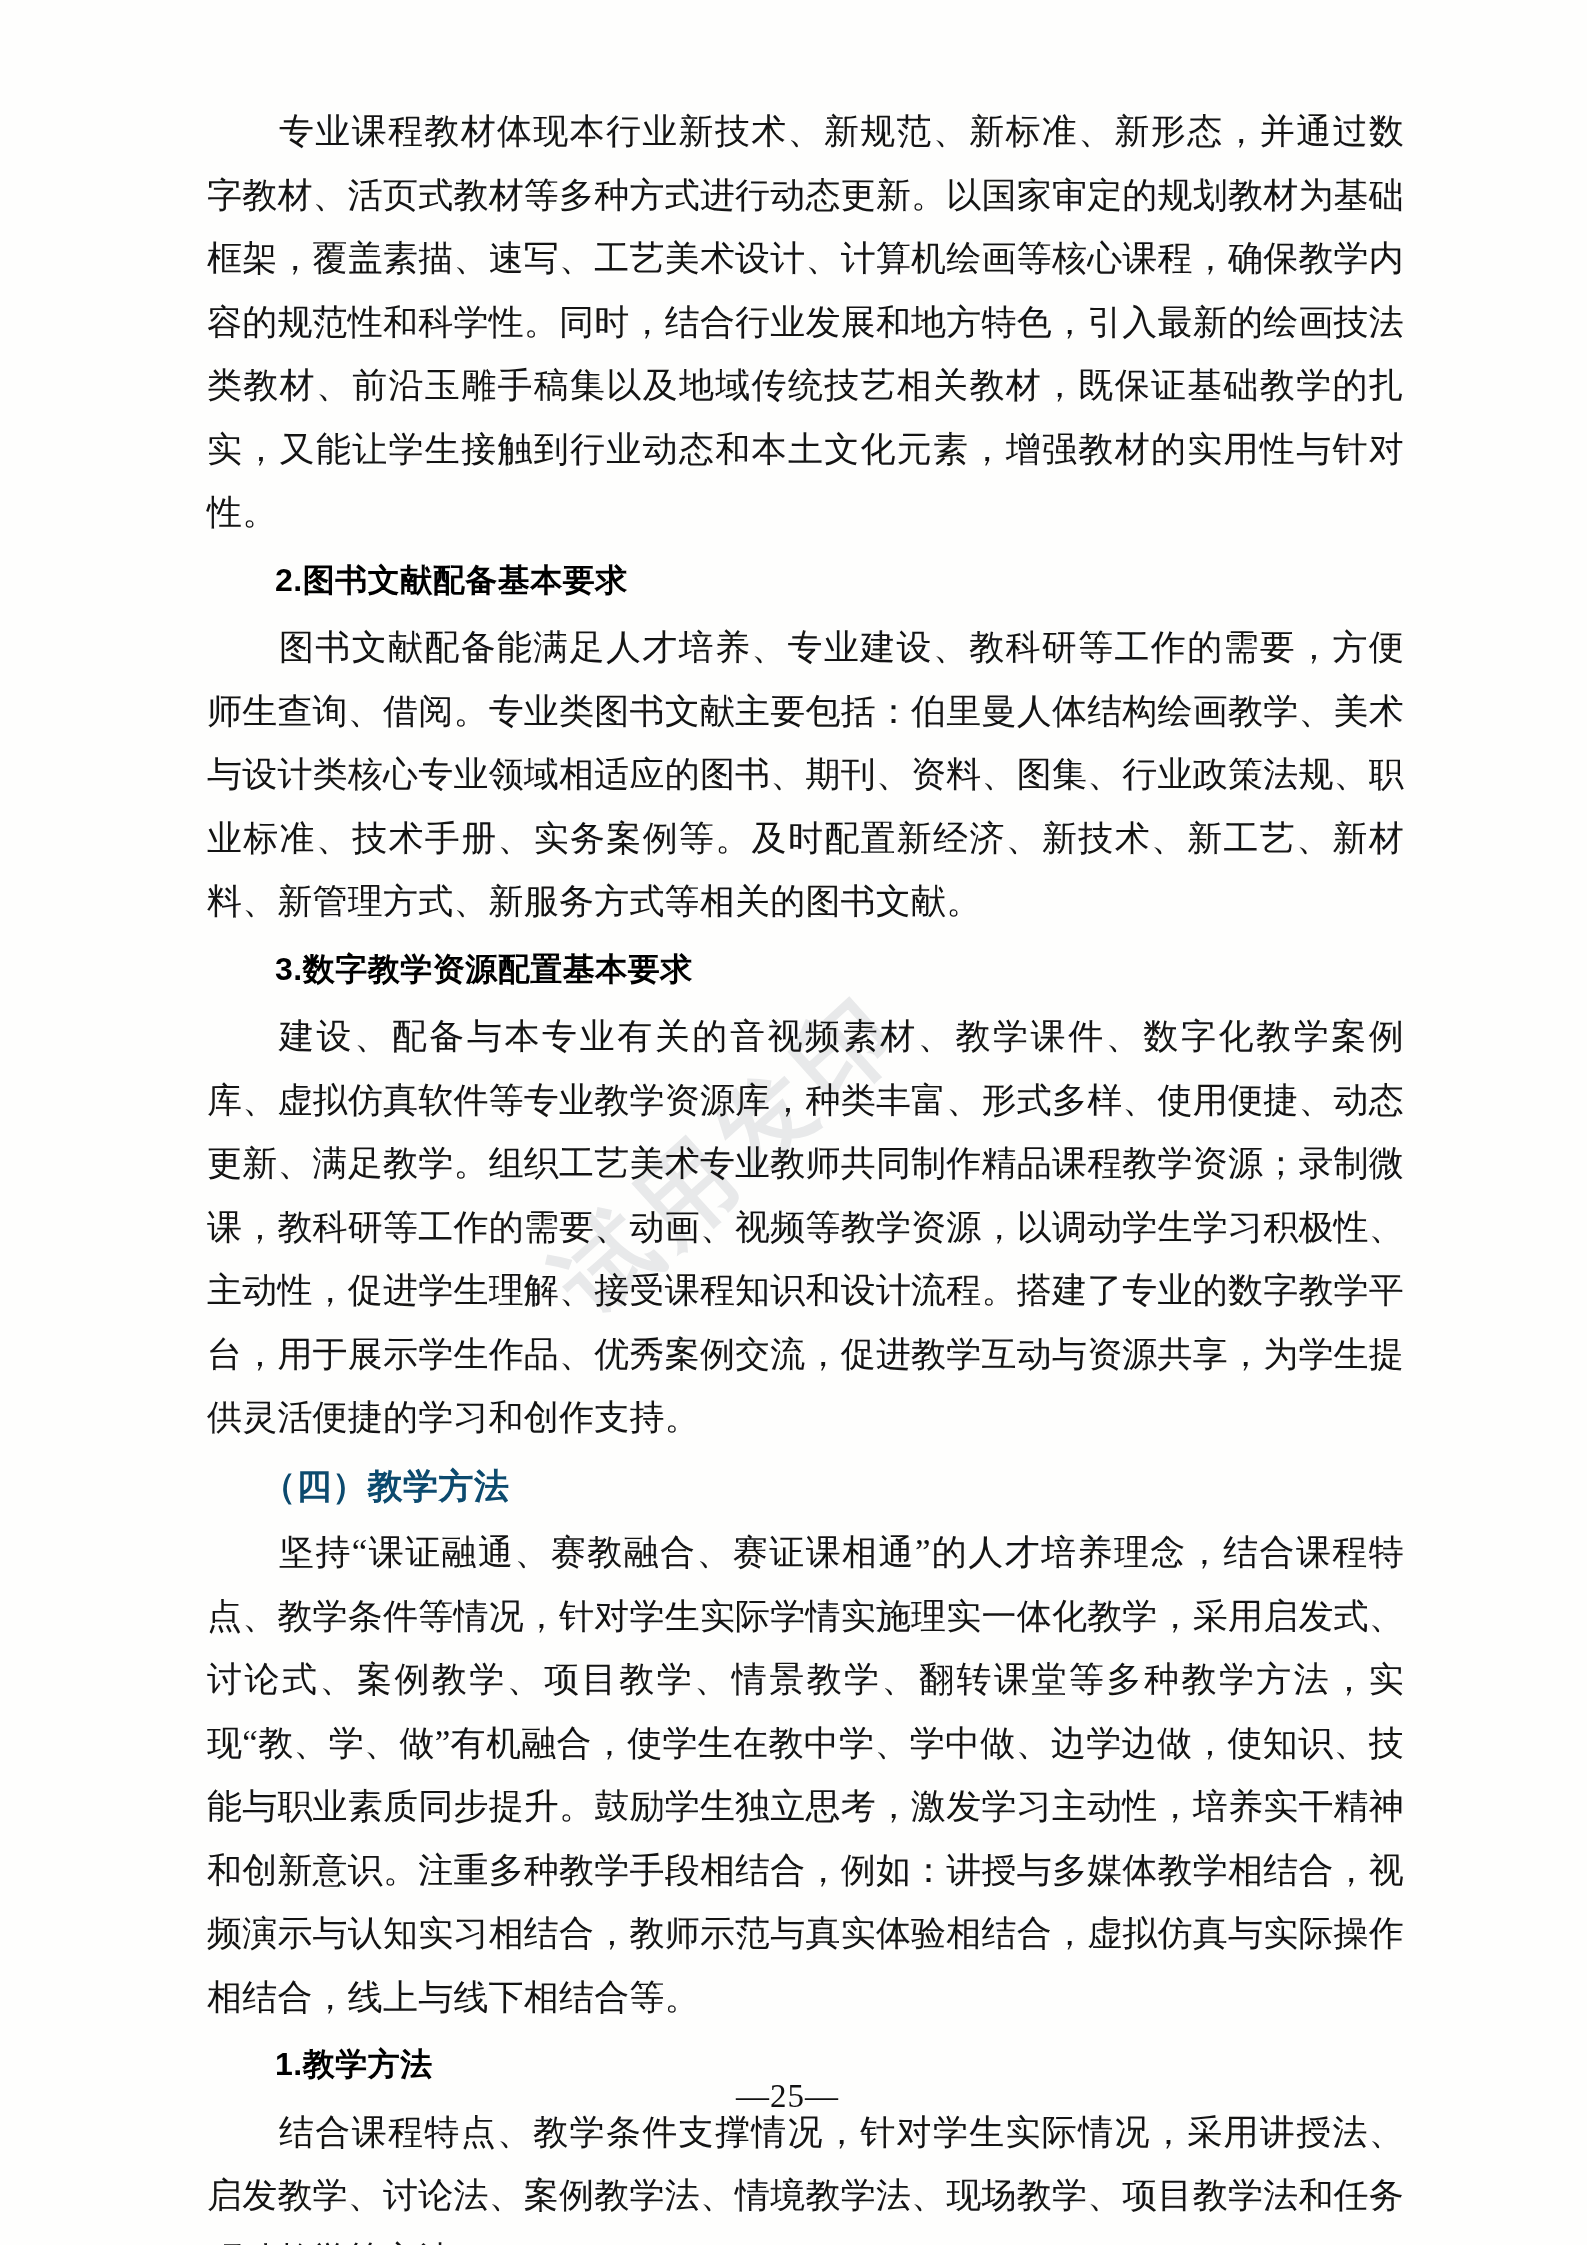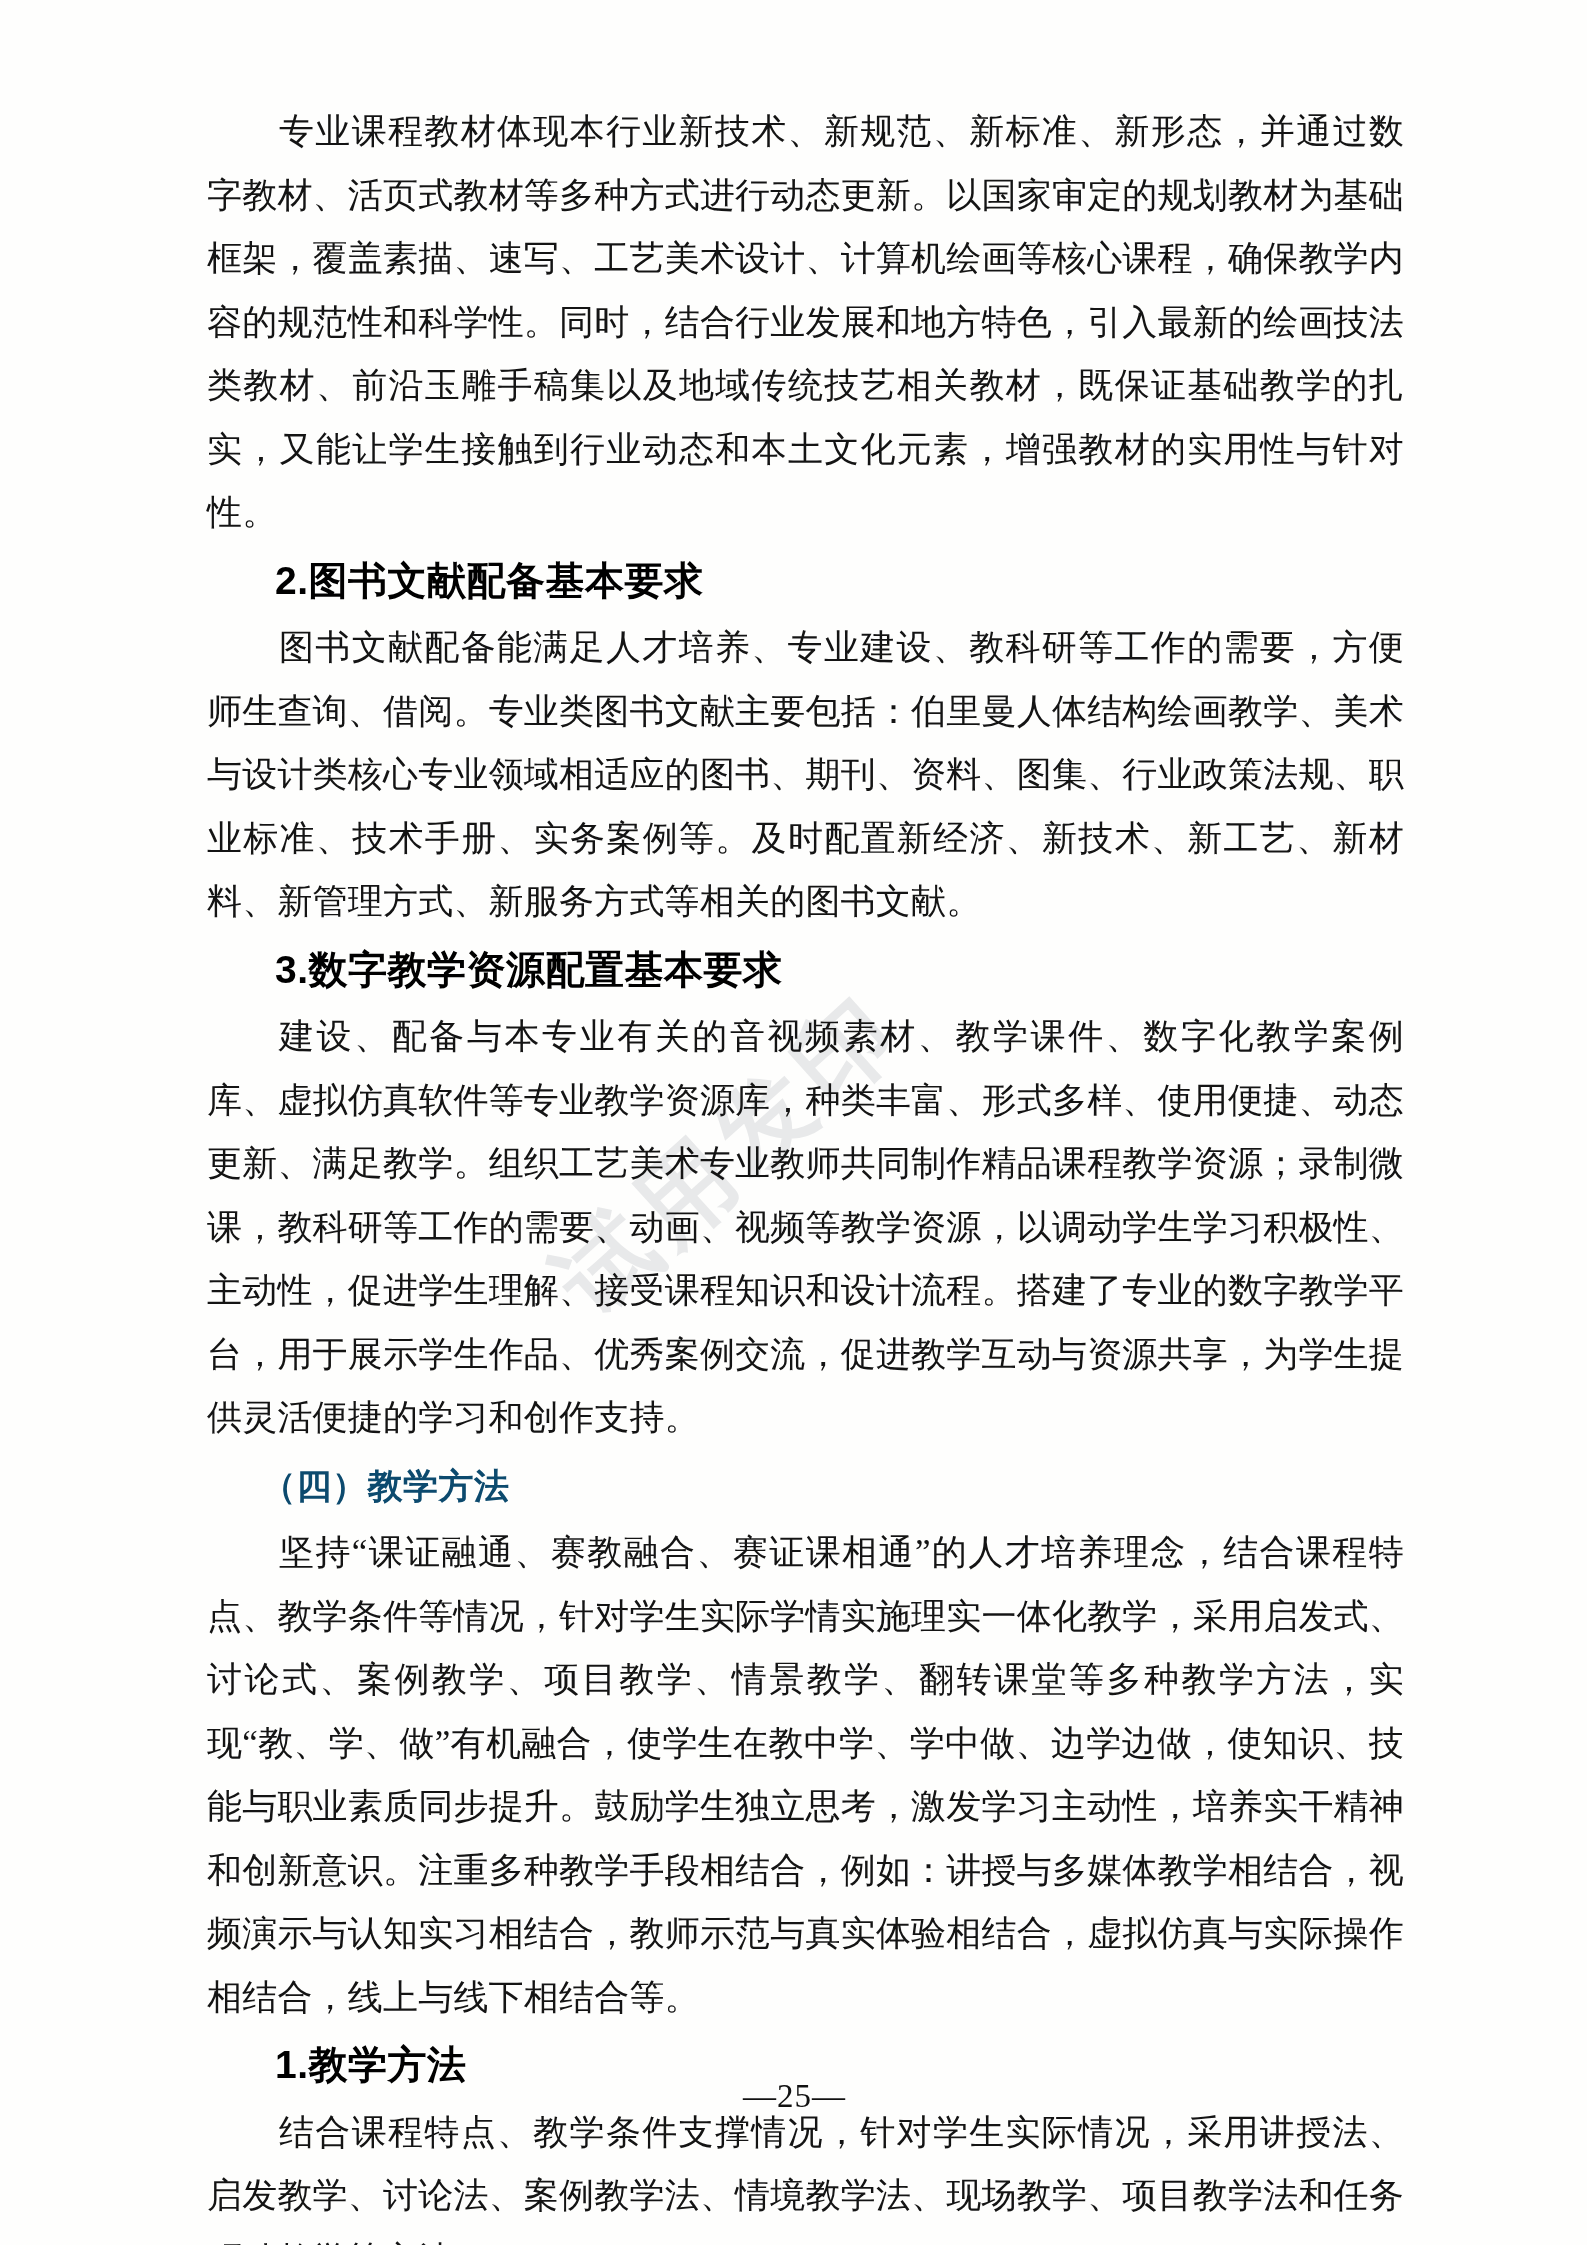--- a/index.html
+++ b/index.html
@@ -61,21 +61,21 @@
     color: #141414;
     text-align: justify;
     text-justify: inter-ideograph;
     text-indent: 72px;
     letter-spacing: 0.2px;
     font-family: "Liberation Serif", "DejaVu Serif", serif;
   }
 
   h3.sub-heading {
     margin: 0;
-    font-size: 39px;
+    font-size: 32px;
     line-height: 63.5px;
     color: #000000;
     font-weight: 700;
     text-indent: 72px;
     letter-spacing: 0.5px;
     font-family: "Liberation Sans", "DejaVu Sans", sans-serif;
   }
 
   h2.section-heading {
     margin: 0;
@@ -88,21 +88,20 @@
     font-family: "Liberation Sans", "DejaVu Sans", sans-serif;
   }
 
   .footer {
     position: absolute;
     left: 0;
     top: 2078px;
     width: 1575px;
     text-align: center;
     z-index: 10;
-    margin-left: 7px;
   }
   .page-number {
     font-size: 33px;
     color: #111111;
     font-family: "Liberation Serif", "DejaVu Serif", serif;
     letter-spacing: 1px;
   }
 </style>
 </head>
 <body>

